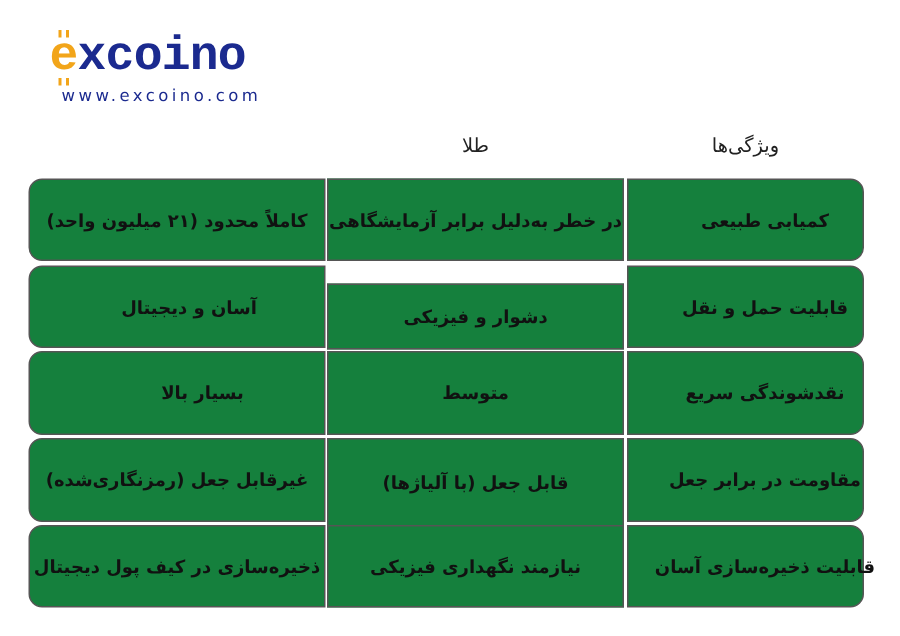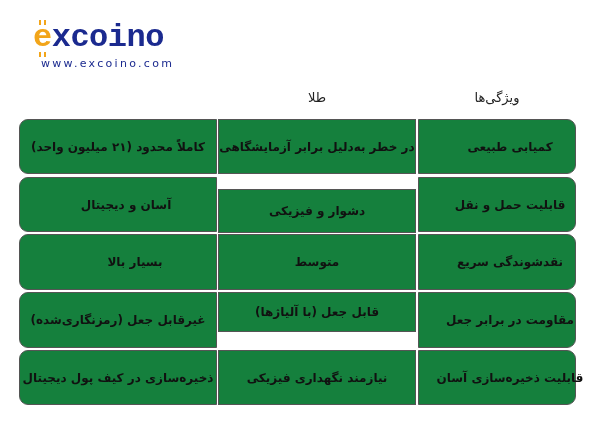--- a/index.html
+++ b/index.html
@@ -54,19 +54,19 @@
 
   <div class="cell c-left" style="top:58px;height:55px;padding-left:16px;">آسان و دیجیتال</div>
   <div class="cell c-mid" style="top:58px;height:44px;margin-top:12px;">دشوار و فیزیکی</div>
   <div class="cell c-right" style="top:58px;height:55px;">قابلیت حمل و نقل</div>
 
   <div class="cell c-left" style="top:115px;height:56px;padding-left:34px;">بسیار بالا</div>
   <div class="cell c-mid" style="top:115px;height:56px;">متوسط</div>
   <div class="cell c-right" style="top:115px;height:56px;">نقدشوندگی سریع</div>
 
   <div class="cell c-left" style="top:173px;height:56px;">غیرقابل جعل (رمزنگاری‌شده)</div>
-  <div class="cell c-mid" style="top:173px;height:40px;">قابل جعل (با آلیاژها)</div>
+  <div class="cell c-mid" style="top:173px;height:59px;">قابل جعل (با آلیاژها)</div>
   <div class="cell c-right" style="top:173px;height:56px;">مقاومت در برابر جعل</div>
 
   <div class="cell c-left" style="top:231px;height:55px;">ذخیره‌سازی در کیف پول دیجیتال</div>
   <div class="cell c-mid" style="top:231px;height:55px;">نیازمند نگهداری فیزیکی</div>
   <div class="cell c-right" style="top:231px;height:55px;">قابلیت ذخیره‌سازی آسان</div>
 </div>
 
 </body></html>

